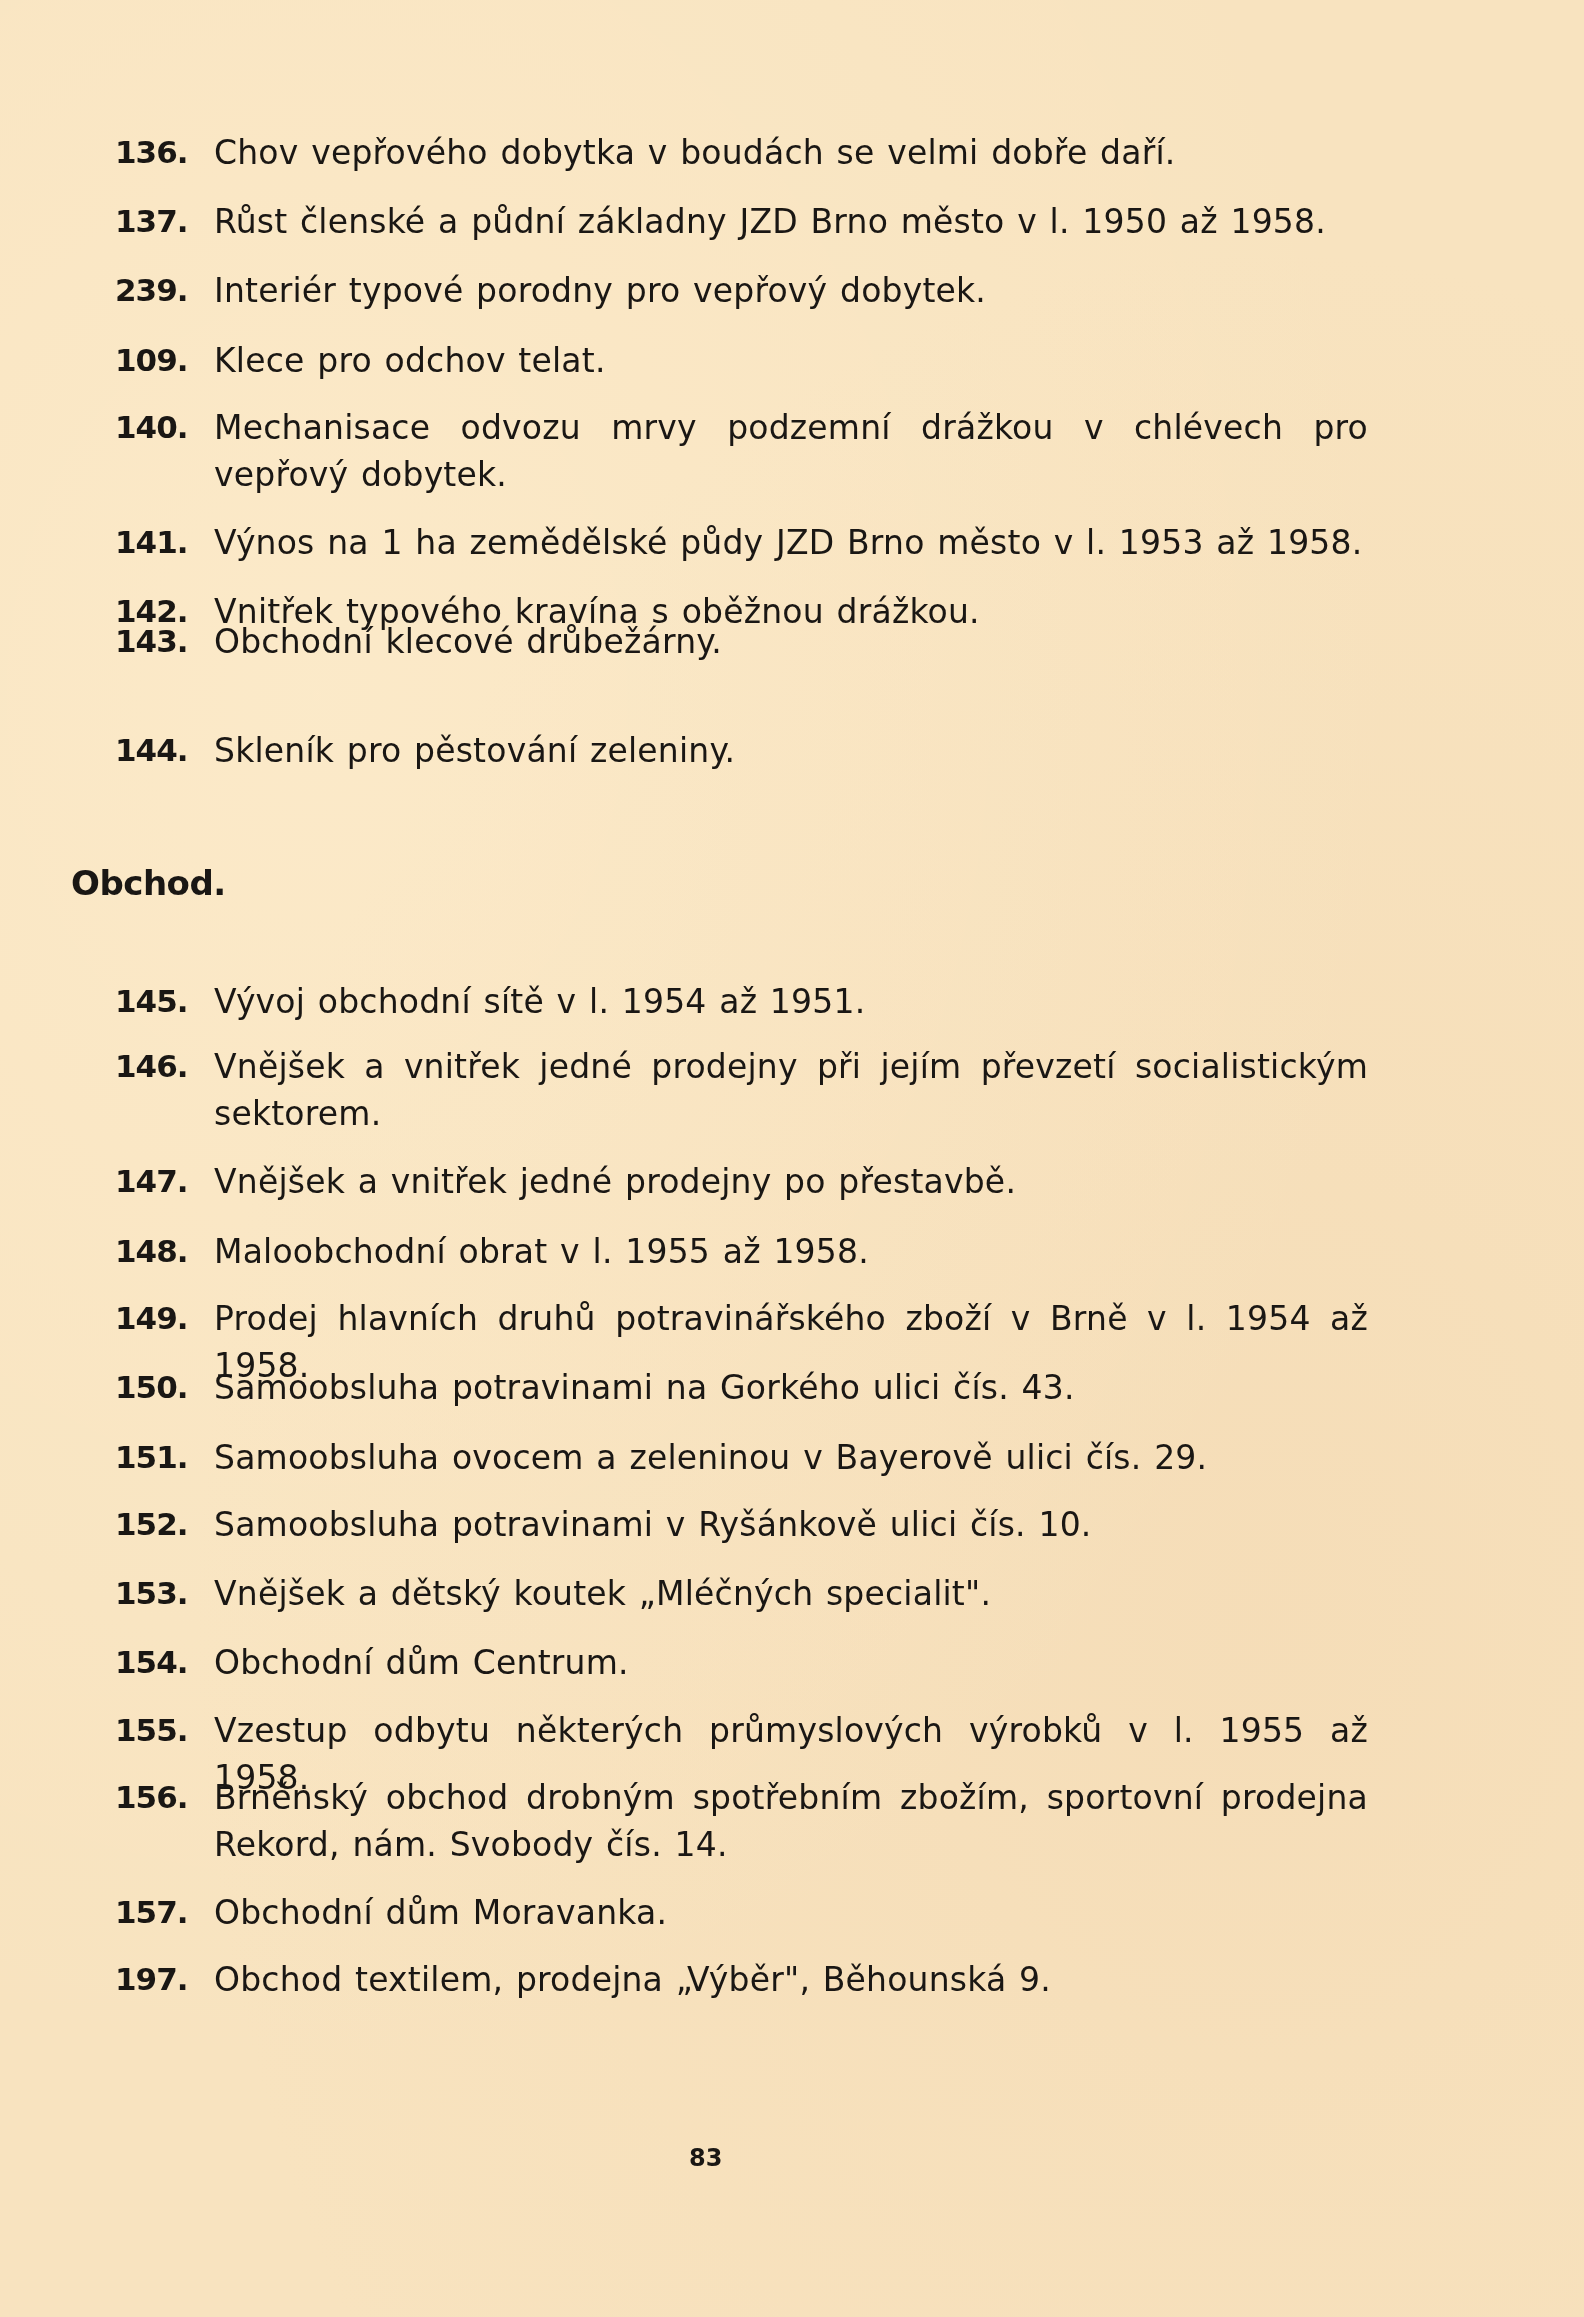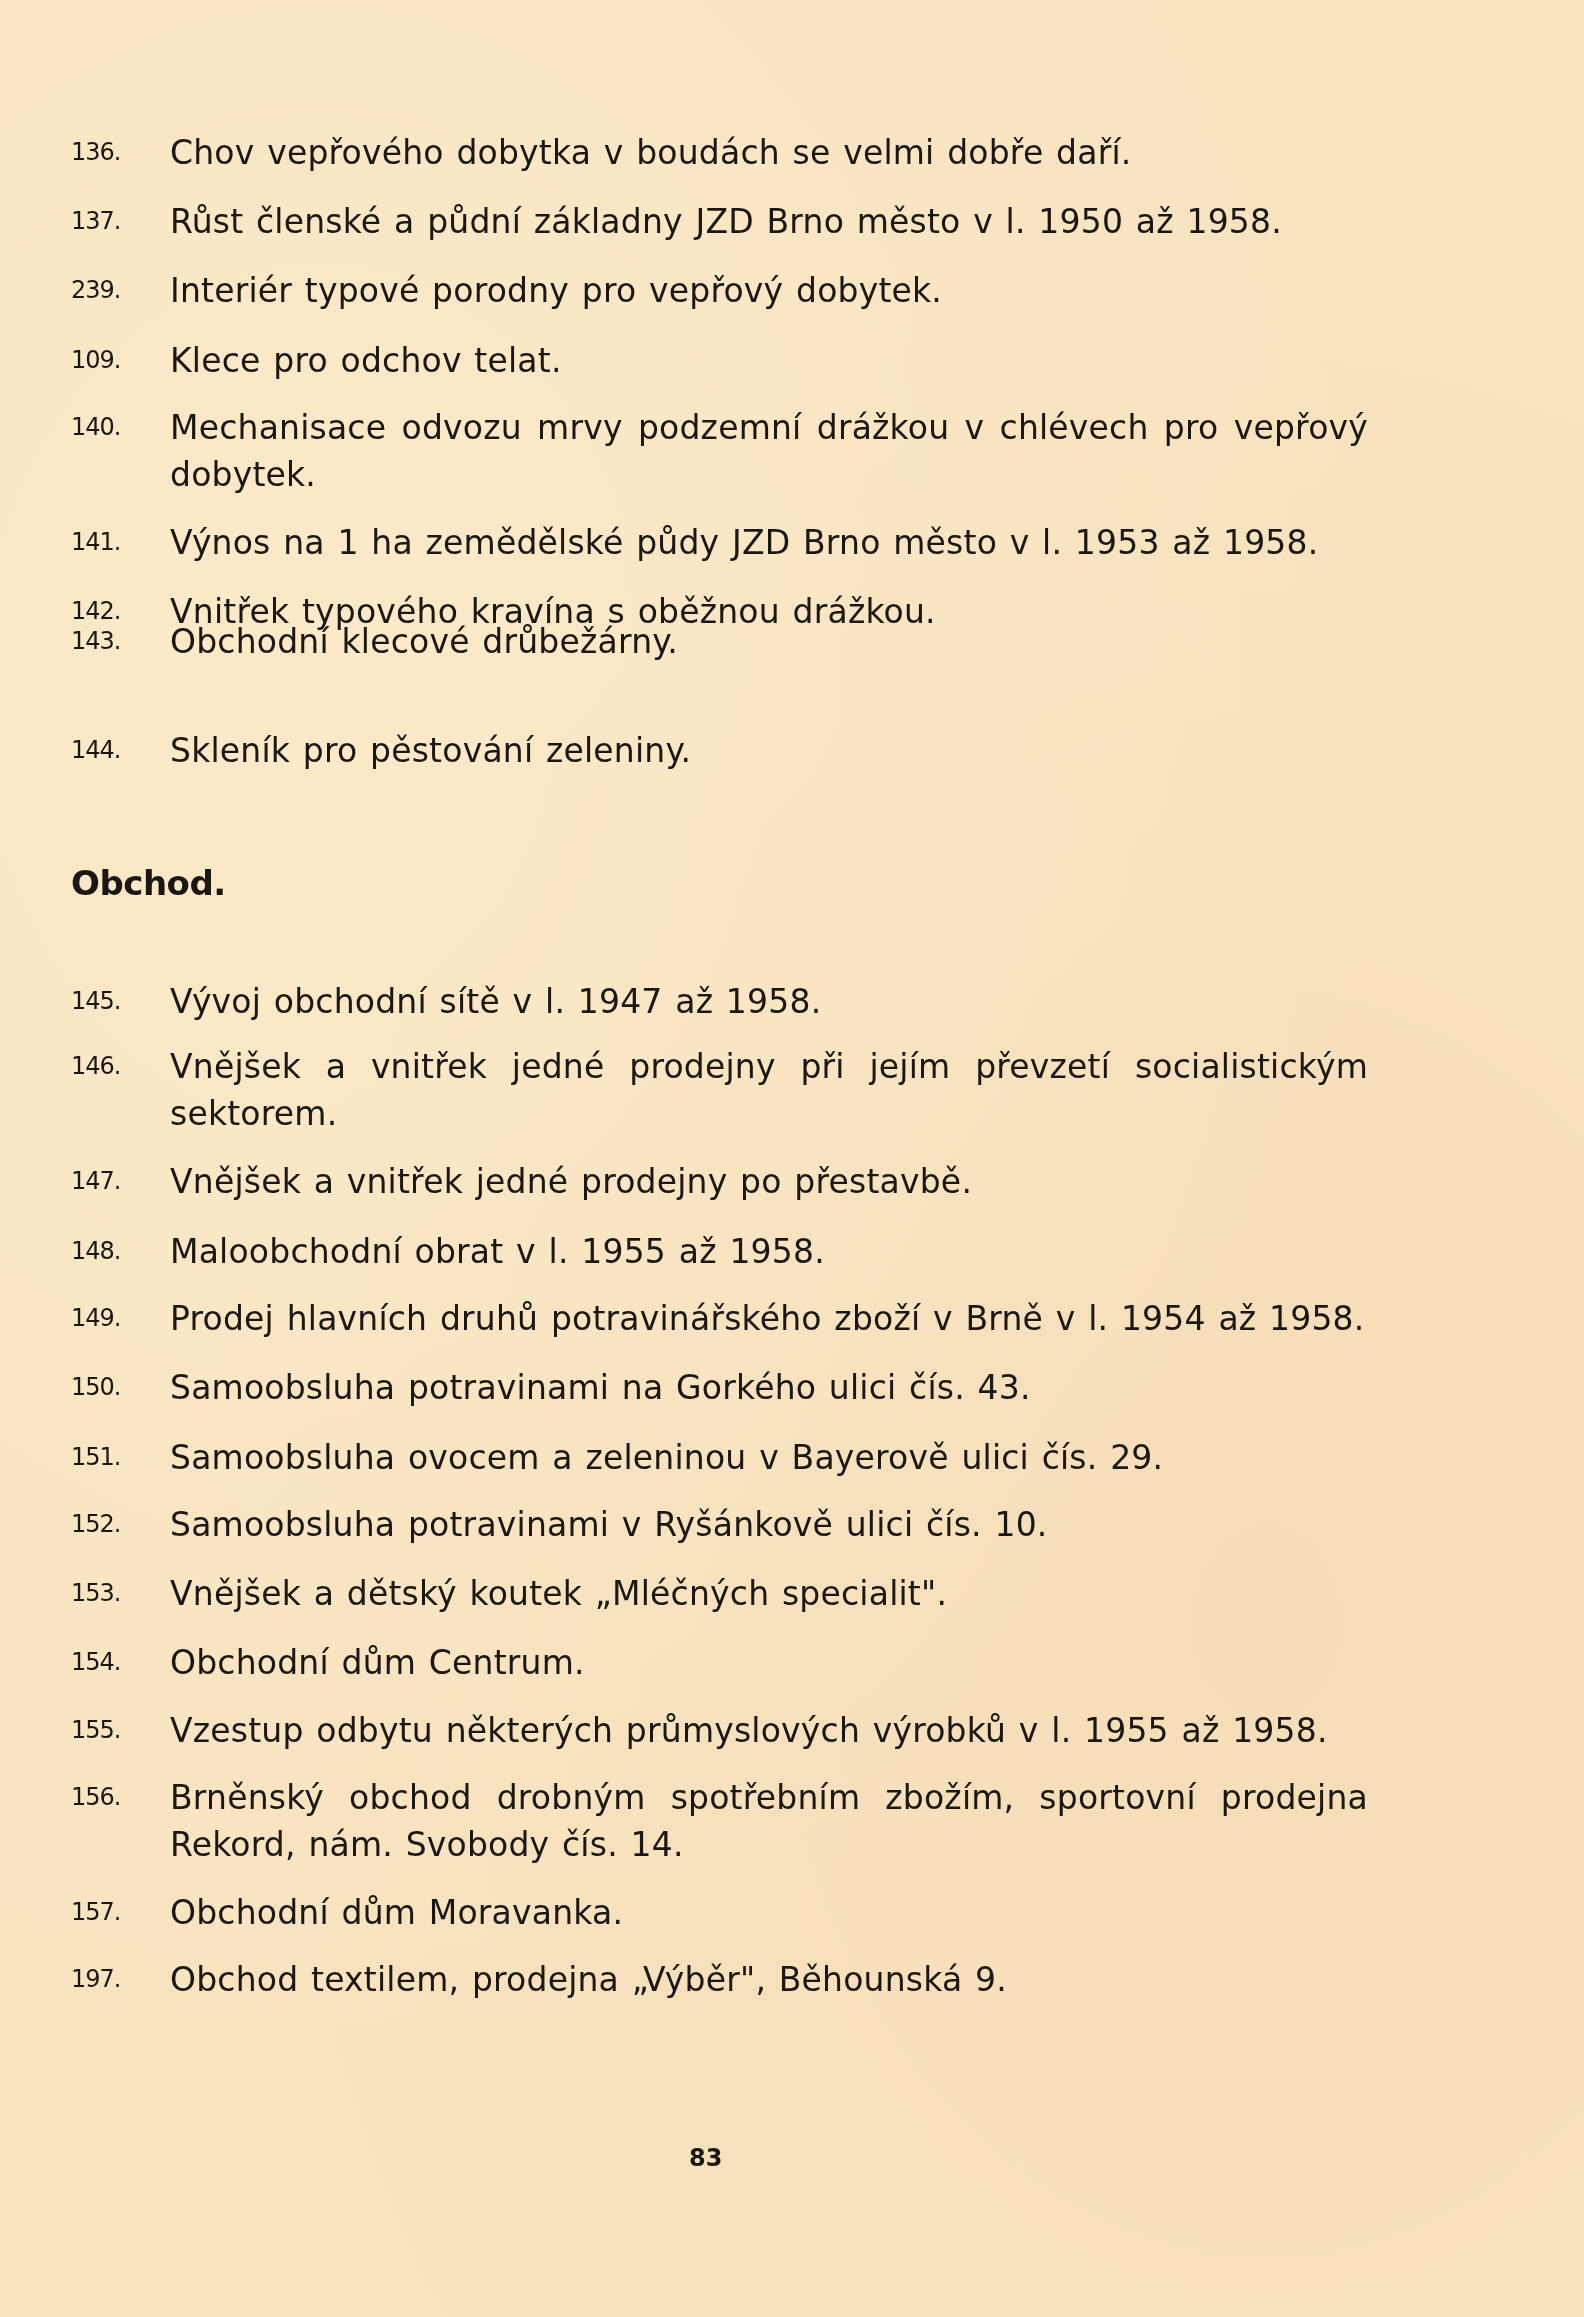--- a/index.html
+++ b/index.html
@@ -25,23 +25,24 @@
       left: 71px;
       width: 1297px;
       display: flex;
       align-items: flex-start;
       font-size: 33px;
       line-height: 47px;
     }
     .num {
       flex: 0 0 auto;
       width: 99px;
-      font-weight: normal;
+      font-weight: bold;
       letter-spacing: -1px;
-      font-size: 24px;
+      font-size: 31px;
+      margin-left: 44px;
     }
     .text {
       flex: 1 1 auto;
       text-align: justify;
       word-spacing: 2px;
       letter-spacing: 0.2px;
     }
     .heading {
       position: absolute;
       left: 71px;
@@ -96,21 +97,21 @@
   </div>
   <div class="entry" style="top:727px">
     <span class="num">144.</span>
     <span class="text">Skleník pro pěstování zeleniny.</span>
   </div>
 
   <div class="heading" style="top:863px">Obchod.</div>
 
   <div class="entry" style="top:978px">
     <span class="num">145.</span>
-    <span class="text">Vývoj obchodní sítě v l. 1947 až 1958.</span>
+    <span class="text">Vývoj obchodní sítě v l. 1954 až 1951.</span>
   </div>
   <div class="entry" style="top:1043px">
     <span class="num">146.</span>
     <span class="text">Vnějšek a vnitřek jedné prodejny při jejím převzetí socialistickým sektorem.</span>
   </div>
   <div class="entry" style="top:1158px">
     <span class="num">147.</span>
     <span class="text">Vnějšek a vnitřek jedné prodejny po přestavbě.</span>
   </div>
   <div class="entry" style="top:1228px">

